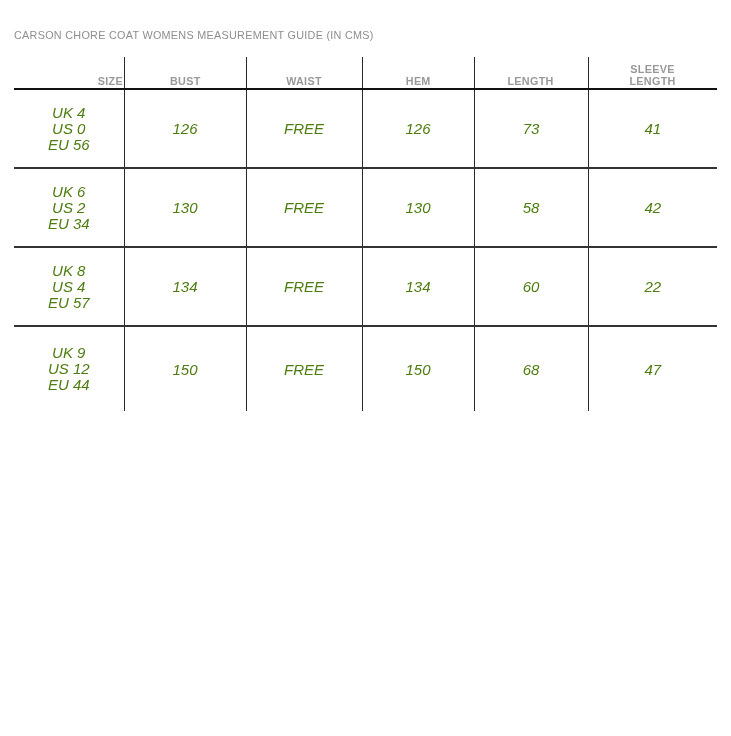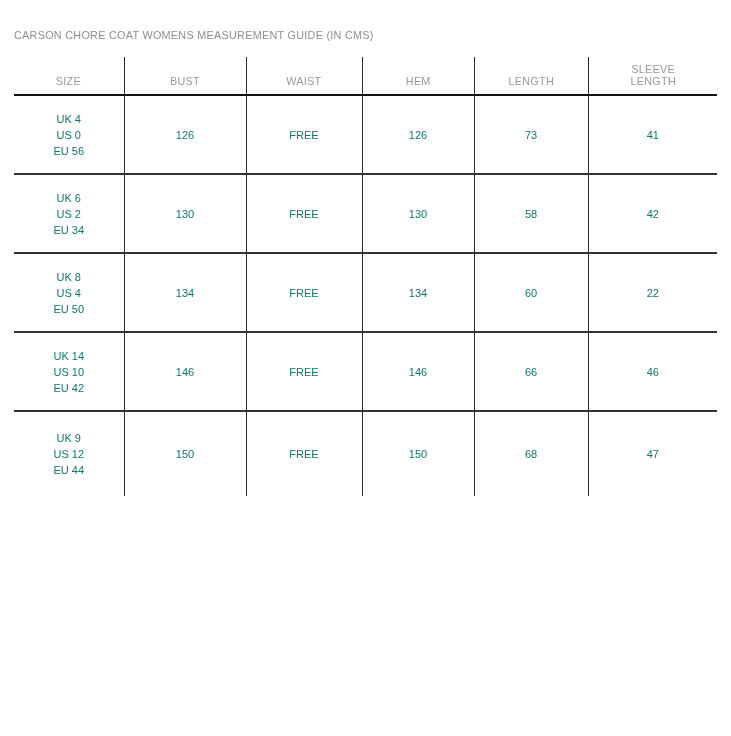--- a/index.html
+++ b/index.html
@@ -31,42 +31,43 @@
     margin-top: 14px;
   }
   .size-table th,
   .size-table td {
     padding: 0;
     text-align: center;
   }
   .size-table th {
     height: 30px;
     vertical-align: bottom;
-    padding-bottom: 7px;
-    font-weight: normal;
+    padding-bottom: 1px;
+    font-weight: bold;
     color: #999999;
     font-size: 11.5px;
     border-left: 1.5px solid #2a2a2a;
     border-bottom: 2.5px solid #111111;
   }
-  .size-table th:first-child { border-left: none; }
+  .size-table th:first-child { border-left: none; text-align: right; }
   .size-table th .hdr {
     display: inline-block;
     transform: scaleX(0.94);
     letter-spacing: 0.3px;
     line-height: 12px;
   }
   .size-table th .hdr span { display: block; }
   .size-table td {
     height: 77px;
     vertical-align: middle;
-    color: #0f766e;
-    font-size: 11px;
+    color: #4d7c0f;
+    font-size: 15px;
     border-left: 1.5px solid #2a2a2a;
     border-bottom: 2px solid #333333;
+    font-style: italic;
   }
   .size-table td:first-child { border-left: none; }
   .size-table tr:last-child td {
     border-bottom: none;
     height: 84px;
   }
   .size-cell div {
     line-height: 16px;
   }
 </style>
@@ -117,39 +118,27 @@
         <td>130</td>
         <td>FREE</td>
         <td>130</td>
         <td>58</td>
         <td>42</td>
       </tr>
       <tr>
         <td class="size-cell">
           <div>UK 8</div>
           <div>US 4</div>
-          <div>EU 50</div>
+          <div>EU 57</div>
         </td>
         <td>134</td>
         <td>FREE</td>
         <td>134</td>
         <td>60</td>
         <td>22</td>
-      </tr>
-      <tr>
-        <td class="size-cell">
-          <div>UK 14</div>
-          <div>US 10</div>
-          <div>EU 42</div>
-        </td>
-        <td>146</td>
-        <td>FREE</td>
-        <td>146</td>
-        <td>66</td>
-        <td>46</td>
       </tr>
       <tr>
         <td class="size-cell">
           <div>UK 9</div>
           <div>US 12</div>
           <div>EU 44</div>
         </td>
         <td>150</td>
         <td>FREE</td>
         <td>150</td>

